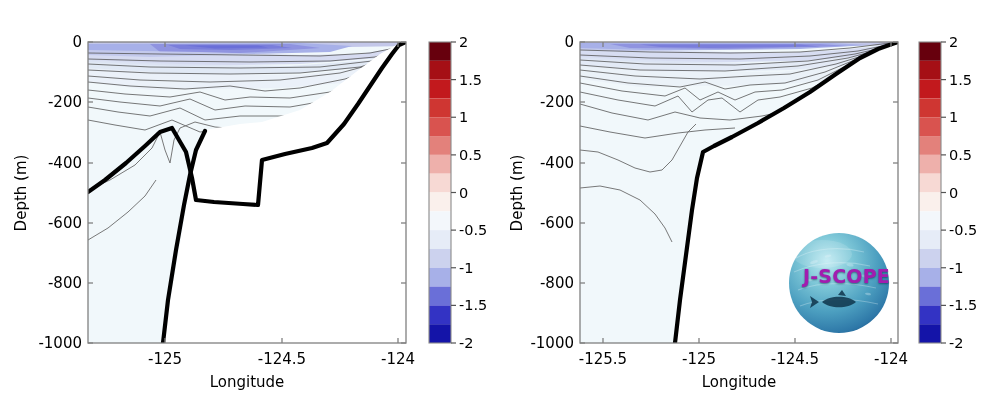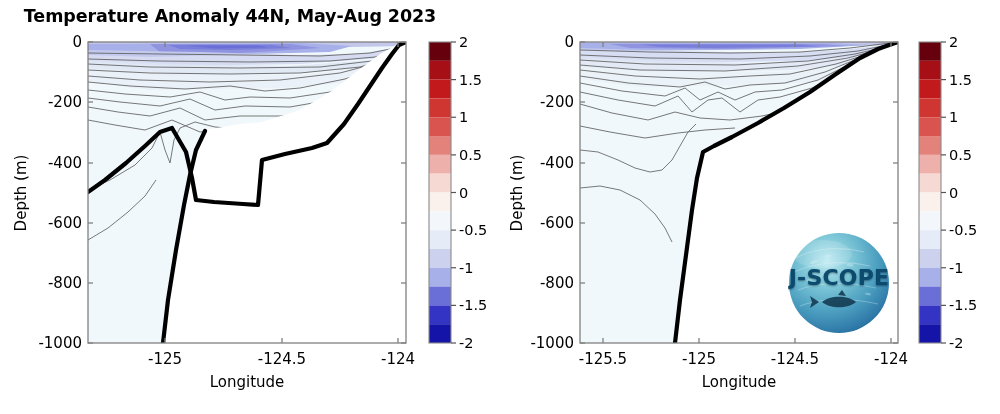--- a/index.html
+++ b/index.html
@@ -68,37 +68,36 @@
 
   .logo {
     position: absolute;
     border-radius: 50%;
     overflow: hidden;
   }
   .logo-text {
     position: absolute;
     left: 0; top: 32%;
     width: 100%;
-    text-align: center;
-    font-size: 22px;
+    text-align: right;
+    font-size: 19px;
     font-weight: bold;
-    color: #0c4a6e;
+    color: #a21caf;
     font-family: "DejaVu Sans", sans-serif;
     text-shadow: 0 1px 2px rgba(0,40,60,0.55);
     letter-spacing: 0.2px;
   }
 </style>
 </head>
 <body>
 
 <div id="figure">
 
   <div class="panel" id="panel-left">
 
-    <div class="panel-title">Temperature Anomaly 44N, May-Aug 2023</div>
 
     <svg class="plot-svg" viewBox="0 0 500 414">
       <defs>
         <clipPath id="clipL">
           <rect x="88" y="42" width="318" height="301"></rect>
         </clipPath>
       </defs>
 
       <rect x="88" y="42" width="318" height="301" fill="#f1f8fb"></rect>
 

